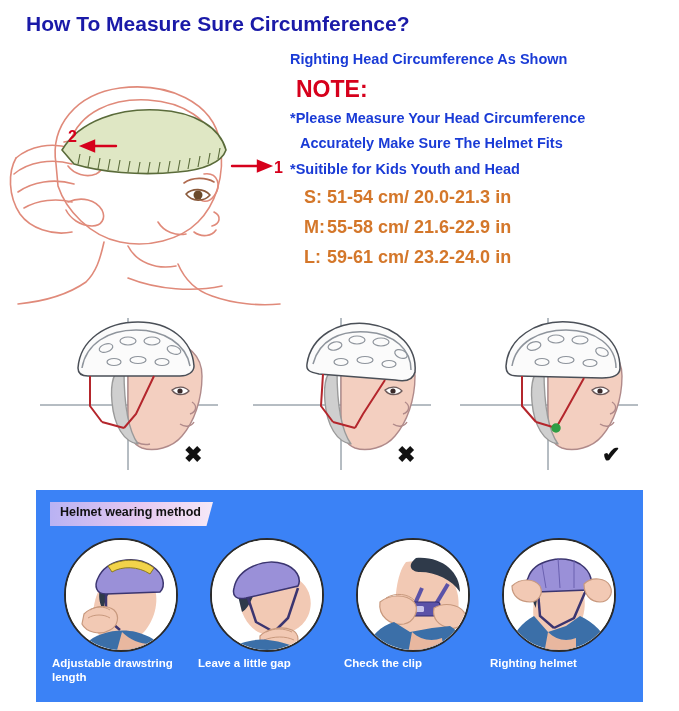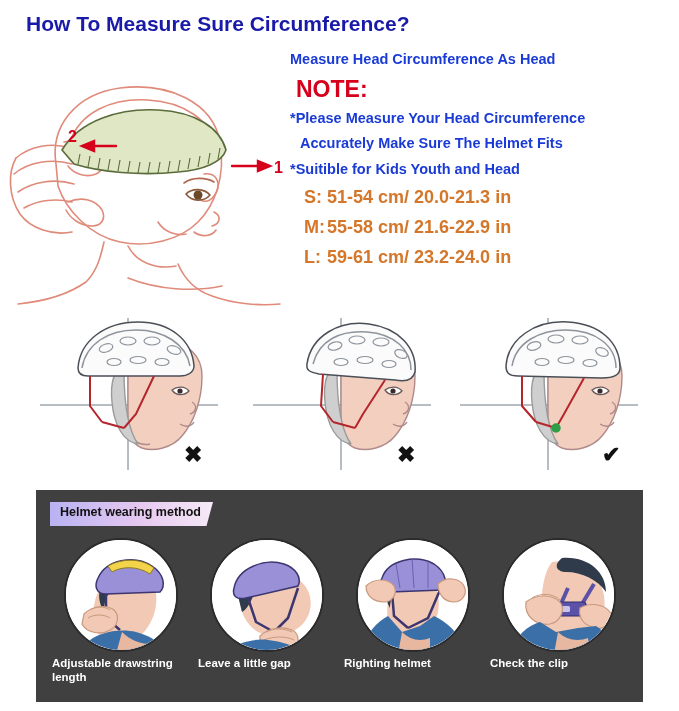--- a/index.html
+++ b/index.html
@@ -52,21 +52,21 @@
     position:absolute; left:0px; top:310px; width:679px; height:165px;
   }
   .mid-cell { position:absolute; top:0; width:226px; height:165px; }
   .mid-cell:nth-child(1){ left:32px; }
   .mid-cell:nth-child(2){ left:245px; }
   .mid-cell:nth-child(3){ left:452px; }
 
   
   .bottom-panel {
     position:absolute; left:36px; top:490px; width:607px; height:212px;
-    background:#404040;
+    background:#3b82f6;
   }
   .ribbon {
     position:absolute; left:14px; top:12px; height:24px;
     background: linear-gradient(90deg,#b9b2f3 0%, #e6c8f0 55%, #f6e9f7 100%);
     padding: 3px 12px 0 10px;
     font-size:12.5px; font-weight:bold; color:#111;
     white-space:nowrap;
     clip-path: polygon(0 0, 100% 0, 96% 100%, 0% 100%);
   }
   .steps { position:absolute; left:10px; top:48px; width:587px; height:160px; }
@@ -163,21 +163,21 @@
       <g stroke="#d6001c" stroke-width="2.4" fill="#d6001c">
         <path d="M108 100 L86 100" stroke-linecap="round"></path>
         <path d="M86 95 L74 100 L86 105 Z"></path>
       </g>
       <text x="266" y="127" font-family="Liberation Sans, sans-serif" font-size="16" font-weight="bold" fill="#d6001c">1</text>
       <text x="60" y="96" font-family="Liberation Sans, sans-serif" font-size="16" font-weight="bold" fill="#d6001c">2</text>
     </svg>
   </div>
 
   <div class="right-text">
-    <div class="rt-line">Measure Head Circumference As Head</div>
+    <div class="rt-line">Righting Head Circumference As Shown</div>
     <div class="rt-note">NOTE:</div>
     <div class="rt-line">*Please Measure Your Head Circumference</div>
     <div class="rt-line indent">Accurately  Make Sure The Helmet Fits</div>
     <div class="rt-line">*Suitible for Kids Youth and Head</div>
 
     <div class="size-line">
       <span class="lbl">S:</span>
       <span>51-54 cm/ 20.0-21.3 in</span>
     </div>
     <div class="size-line">
@@ -359,20 +359,46 @@
           </svg>
         </div>
         <div class="step-cap">Leave a little gap</div>
       </div>
 
       <div class="step">
         <div class="circle-wrap">
           <svg width="114" height="114" viewBox="0 0 114 114" xmlns="http://www.w3.org/2000/svg">
             <rect width="114" height="114" fill="#ffffff"></rect>
 
+            <path d="M48 22 C72 18 96 32 100 56 C104 80 88 100 66 104 C50 106 40 96 38 82 C36 62 38 34 48 22 Z" fill="#f2c9b4"></path>
+
+            <path d="M58 18 C84 16 102 32 102 52 C94 40 78 32 62 32 C54 32 48 26 58 18 Z" fill="#2f3a4a"></path>
+
+            <path d="M64 48 L56 66" stroke="#5b52a8" stroke-width="4" fill="none"></path>
+            <path d="M90 44 L78 64" stroke="#5b52a8" stroke-width="4" fill="none"></path>
+
+            <rect x="52" y="62" width="30" height="14" rx="3" fill="#5b52a8" stroke="#332c70" stroke-width="1.2"></rect>
+            <rect x="58" y="66" width="8" height="6" rx="1.5" fill="#c9c4ea"></rect>
+
+            <path d="M22 62 C32 54 48 54 56 62 C62 70 56 82 46 84 C32 86 20 76 22 62 Z" fill="#f2c9b4" stroke="#c8997e" stroke-width="1.2"></path>
+            <path d="M28 58 C38 52 50 54 56 60" stroke="#c8997e" stroke-width="1" fill="none"></path>
+            <path d="M76 68 C86 62 100 64 106 72 C110 80 102 90 92 88 C80 86 74 78 76 68 Z" fill="#f2c9b4" stroke="#c8997e" stroke-width="1.2"></path>
+
+            <path d="M6 114 C10 98 22 86 36 82 L52 92 L74 88 L92 86 C104 94 110 104 112 114 Z" fill="#3b6fa8"></path>
+            <path d="M54 92 C62 100 74 102 84 98 L86 114 L50 114 Z" fill="#e8b79f"></path>
+          </svg>
+        </div>
+        <div class="step-cap">Check the clip</div>
+      </div>
+
+      <div class="step">
+        <div class="circle-wrap">
+          <svg width="114" height="114" viewBox="0 0 114 114" xmlns="http://www.w3.org/2000/svg">
+            <rect width="114" height="114" fill="#ffffff"></rect>
+
             <path d="M40 36 C54 28 72 32 78 48 C84 64 80 84 68 94 C56 104 42 102 34 92 C26 80 28 50 40 36 Z" fill="#f2c9b4"></path>
 
             <path d="M34 34 C50 24 74 28 80 46 C68 40 50 40 40 48 C34 54 32 62 32 68 C26 58 26 42 34 34 Z" fill="#2f3a4a"></path>
 
             <path d="M24 38 C30 20 58 14 76 24 C88 32 90 44 84 50 L32 52 C22 52 20 46 24 38 Z" fill="#9a90d8" stroke="#3b3570" stroke-width="1.5"></path>
             <g stroke="#6a60b0" stroke-width="1" fill="none">
               <path d="M38 24 L42 48"></path>
                 <path d="M54 18 L56 48"></path>
                 <path d="M70 20 L70 48"></path>
             </g>
@@ -383,42 +409,16 @@
             <path d="M8 46 C16 38 30 38 36 46 C40 54 34 62 26 62 C16 62 8 56 8 46 Z" fill="#f2c9b4" stroke="#c8997e" stroke-width="1.2"></path>
             <path d="M80 44 C88 36 102 38 106 46 C110 54 104 62 96 62 C86 62 80 54 80 44 Z" fill="#f2c9b4" stroke="#c8997e" stroke-width="1.2"></path>
 
             <path d="M4 114 C6 96 18 82 30 76 L44 92 L62 86 L76 76 C90 82 104 96 108 114 Z" fill="#3b6fa8"></path>
             <path d="M44 92 C52 100 62 102 72 98 L72 114 L40 114 Z" fill="#e8b79f"></path>
           </svg>
         </div>
         <div class="step-cap">Righting helmet</div>
       </div>
 
-      <div class="step">
-        <div class="circle-wrap">
-          <svg width="114" height="114" viewBox="0 0 114 114" xmlns="http://www.w3.org/2000/svg">
-            <rect width="114" height="114" fill="#ffffff"></rect>
-
-            <path d="M48 22 C72 18 96 32 100 56 C104 80 88 100 66 104 C50 106 40 96 38 82 C36 62 38 34 48 22 Z" fill="#f2c9b4"></path>
-
-            <path d="M58 18 C84 16 102 32 102 52 C94 40 78 32 62 32 C54 32 48 26 58 18 Z" fill="#2f3a4a"></path>
-
-            <path d="M64 48 L56 66" stroke="#5b52a8" stroke-width="4" fill="none"></path>
-            <path d="M90 44 L78 64" stroke="#5b52a8" stroke-width="4" fill="none"></path>
-
-            <rect x="52" y="62" width="30" height="14" rx="3" fill="#5b52a8" stroke="#332c70" stroke-width="1.2"></rect>
-            <rect x="58" y="66" width="8" height="6" rx="1.5" fill="#c9c4ea"></rect>
-
-            <path d="M22 62 C32 54 48 54 56 62 C62 70 56 82 46 84 C32 86 20 76 22 62 Z" fill="#f2c9b4" stroke="#c8997e" stroke-width="1.2"></path>
-            <path d="M28 58 C38 52 50 54 56 60" stroke="#c8997e" stroke-width="1" fill="none"></path>
-            <path d="M76 68 C86 62 100 64 106 72 C110 80 102 90 92 88 C80 86 74 78 76 68 Z" fill="#f2c9b4" stroke="#c8997e" stroke-width="1.2"></path>
-
-            <path d="M6 114 C10 98 22 86 36 82 L52 92 L74 88 L92 86 C104 94 110 104 112 114 Z" fill="#3b6fa8"></path>
-            <path d="M54 92 C62 100 74 102 84 98 L86 114 L50 114 Z" fill="#e8b79f"></path>
-          </svg>
-        </div>
-        <div class="step-cap">Check the clip</div>
-      </div>
-
     </div>
   </div>
 
 </div>
 
 </body></html>

